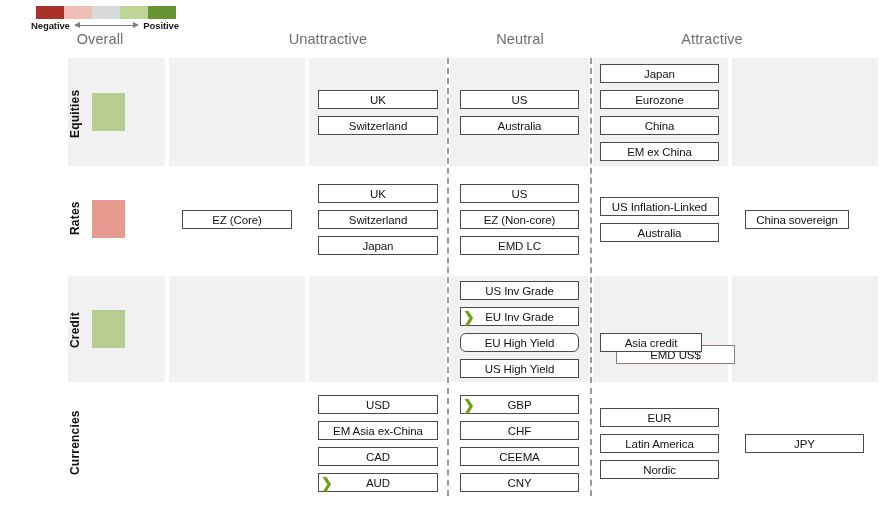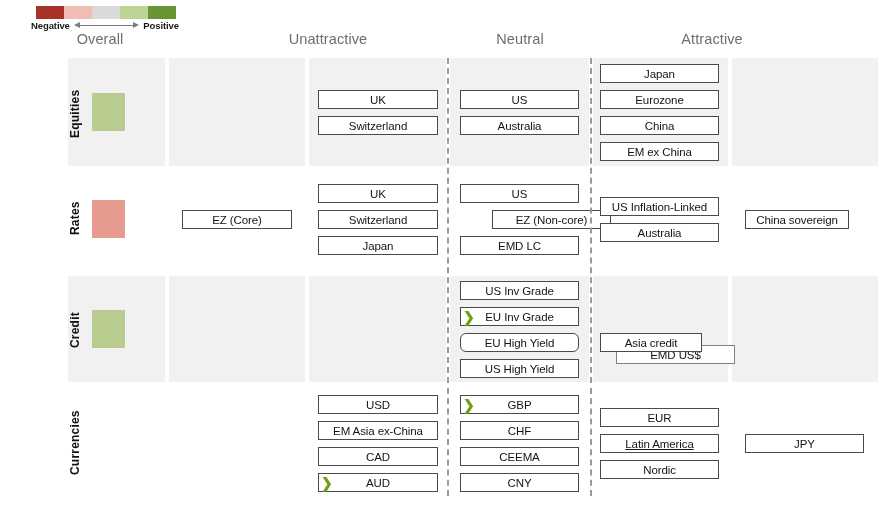--- a/index.html
+++ b/index.html
@@ -166,21 +166,21 @@
       </div>
       <div class="pill" style="left: 318px; width: 120px; top: 210px;">
         <span>Switzerland</span>
       </div>
       <div class="pill" style="left: 318px; width: 120px; top: 236px;">
         <span>Japan</span>
       </div>
       <div class="pill" style="left: 460px; width: 119px; top: 184px;">
         <span>US</span>
       </div>
-      <div class="pill" style="left: 460px; width: 119px; top: 210px; margin-left: 32px;">
+      <div class="pill" style="left: 460px; width: 119px; top: 210px;">
         <span>EZ (Non-core)</span>
       </div>
       <div class="pill" style="left: 460px; width: 119px; top: 236px;">
         <span>EMD LC</span>
       </div>
       <div class="pill" style="left: 600px; width: 119px; top: 197px;">
         <span>US Inflation-Linked</span>
       </div>
       <div class="pill" style="left: 600px; width: 119px; top: 223px;">
         <span>Australia</span>
@@ -238,21 +238,21 @@
       </div>
       <div class="pill" style="left: 460px; width: 119px; top: 447px;">
         <span>CEEMA</span>
       </div>
       <div class="pill" style="left: 460px; width: 119px; top: 473px;">
         <span>CNY</span>
       </div>
       <div class="pill" style="left: 600px; width: 119px; top: 408px;">
         <span>EUR</span>
       </div>
-      <div class="pill" style="left: 600px; width: 119px; top: 434px; text-decoration: underline;">
+      <div class="pill" style="left: 600px; width: 119px; top: 434px;">
         <span>Latin America</span>
       </div>
       <div class="pill" style="left: 600px; width: 119px; top: 460px;">
         <span>Nordic</span>
       </div>
       <div class="pill" style="left: 745px; width: 119px; top: 434px;">
         <span>JPY</span>
       </div>
       <div class="dash" style="left: 447px; top: 58px; height: 325px;"></div>
       <div class="dash" style="left: 590px; top: 58px; height: 325px;"></div>

